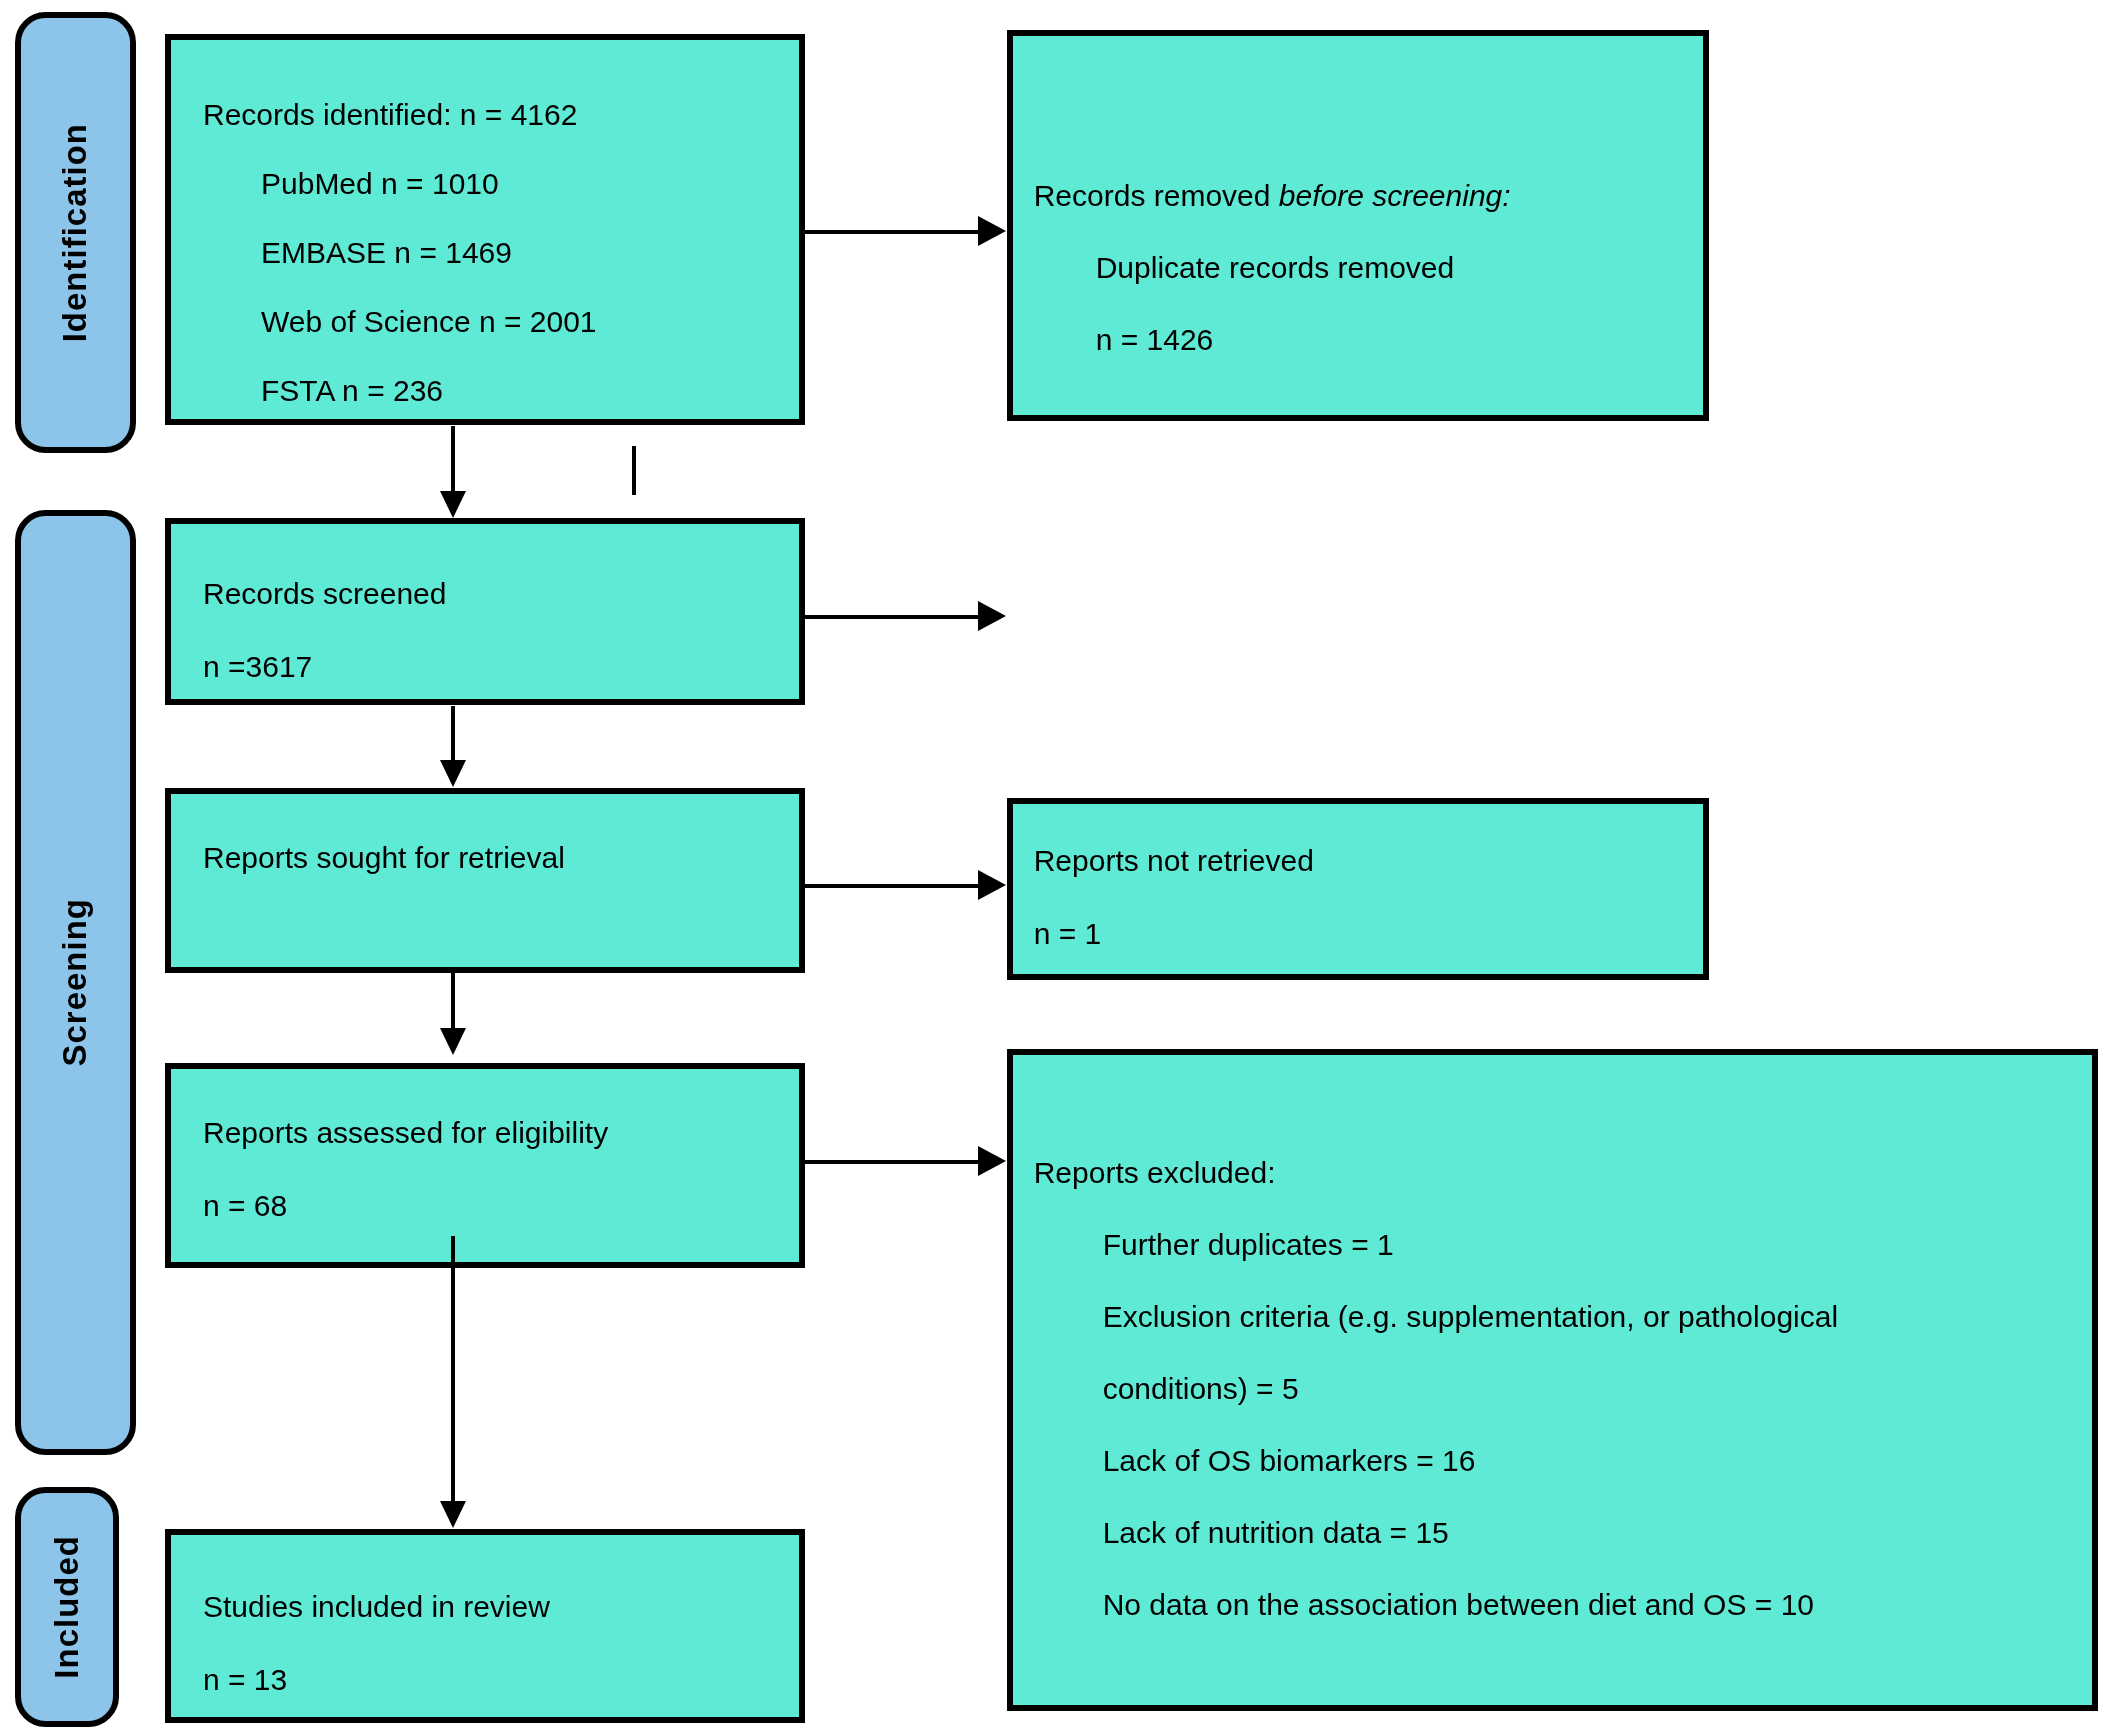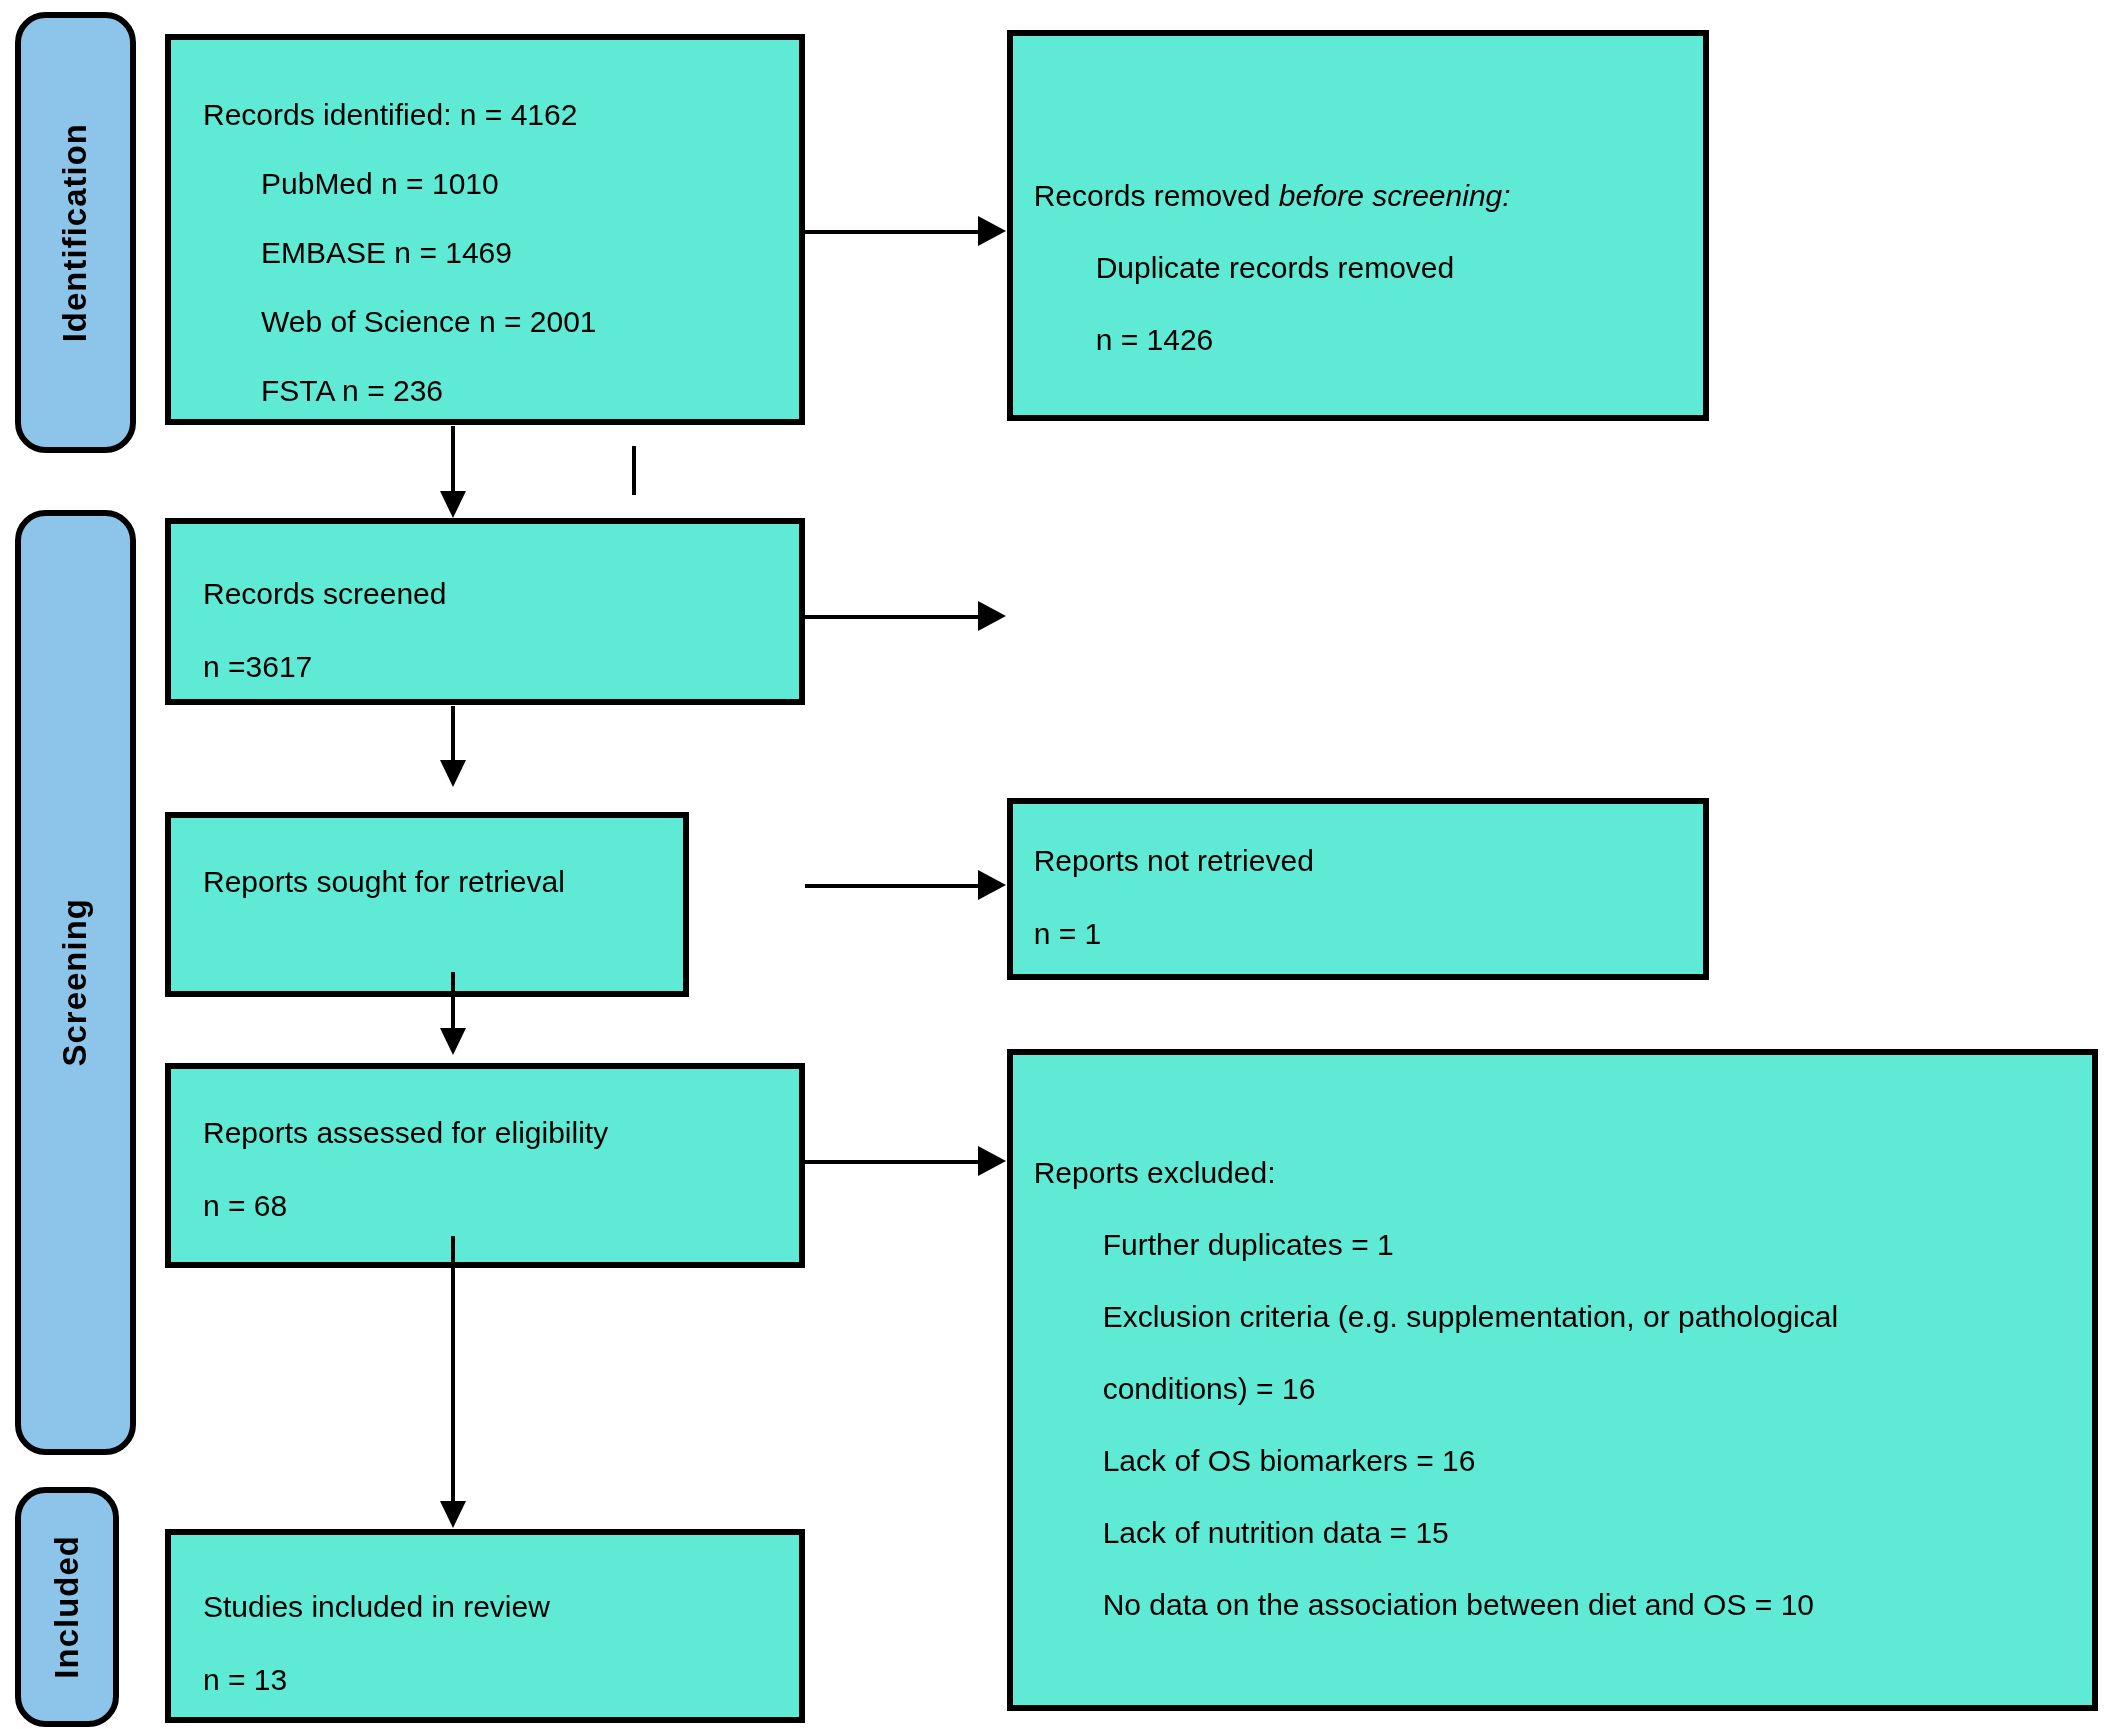--- a/index.html
+++ b/index.html
@@ -86,21 +86,21 @@
     <span class="line h140" style="padding-left:58px;">EMBASE n = 1469</span>
     <span class="line h140" style="padding-left:58px;">Web of Science n = 2001</span>
     <span class="line h140" style="padding-left:58px;">FSTA n = 236</span>
   </div>
 
   <div class="fbox" style="left:165px; top:518px; width:640px; height:187px; padding:53px 9.8px 0 32px;">
     <span class="line">Records screened</span>
     <span class="line">n =3617</span>
   </div>
 
-  <div class="fbox" style="left:165px; top:788px; width:524px; height:185px; padding:47px 18px 0 32px;margin-top:24px;">
+  <div class="fbox" style="left:165px; top:788px; width:640px; height:185px; padding:47px 18px 0 32px;">
     <span class="line">Reports sought for retrieval</span>
   </div>
 
   <div class="fbox" style="left:165px; top:1055px; width:640px; height:205px; padding:47px 9.8px 0 32px;margin-top:8px;">
     <span class="line">Reports assessed for eligibility</span>
     <span class="line">n = 68</span>
   </div>
 
   <div class="fbox" style="left:165px; top:1529px; width:640px; height:194px; padding:55px 9.8px 0 32px;">
     <span class="line">Studies included in review</span>
@@ -118,21 +118,21 @@
 
   <div class="fbox" style="left:1007px; top:798px; width:702px; height:182px; padding:40px 9.8px 0 20.7px;">
     <span class="line">Reports not retrieved</span>
     <span class="line">n = 1</span>
   </div>
 
   <div class="fbox" style="left:1007px; top:1049px; width:1091px; height:662px; padding:101px 9.8px 0 20.7px;">
     <span class="line h146">Reports excluded:</span>
     <span class="line h146" style="padding-left:69px;">Further duplicates = 1</span>
     <span class="line h146" style="padding-left:69px;">Exclusion criteria (e.g. supplementation, or pathological</span>
-    <span class="line h146" style="padding-left:69px;">conditions) = 16</span>
+    <span class="line h146" style="padding-left:69px;">conditions) = 5</span>
     <span class="line h146" style="padding-left:69px;">Lack of OS biomarkers = 16</span>
     <span class="line h146" style="padding-left:69px;">Lack of nutrition data = 15</span>
     <span class="line h146" style="padding-left:69px;">No data on the association between diet and OS = 10</span>
   </div>
 
   <div class="vline" style="left:451px; top:426px; height:66px;"></div>
   <div class="head-down" style="left:440px; top:491px;"></div>
 
   <div class="vline" style="left:451px; top:706px; height:56px;"></div>
   <div class="head-down" style="left:440px; top:760px;"></div>

